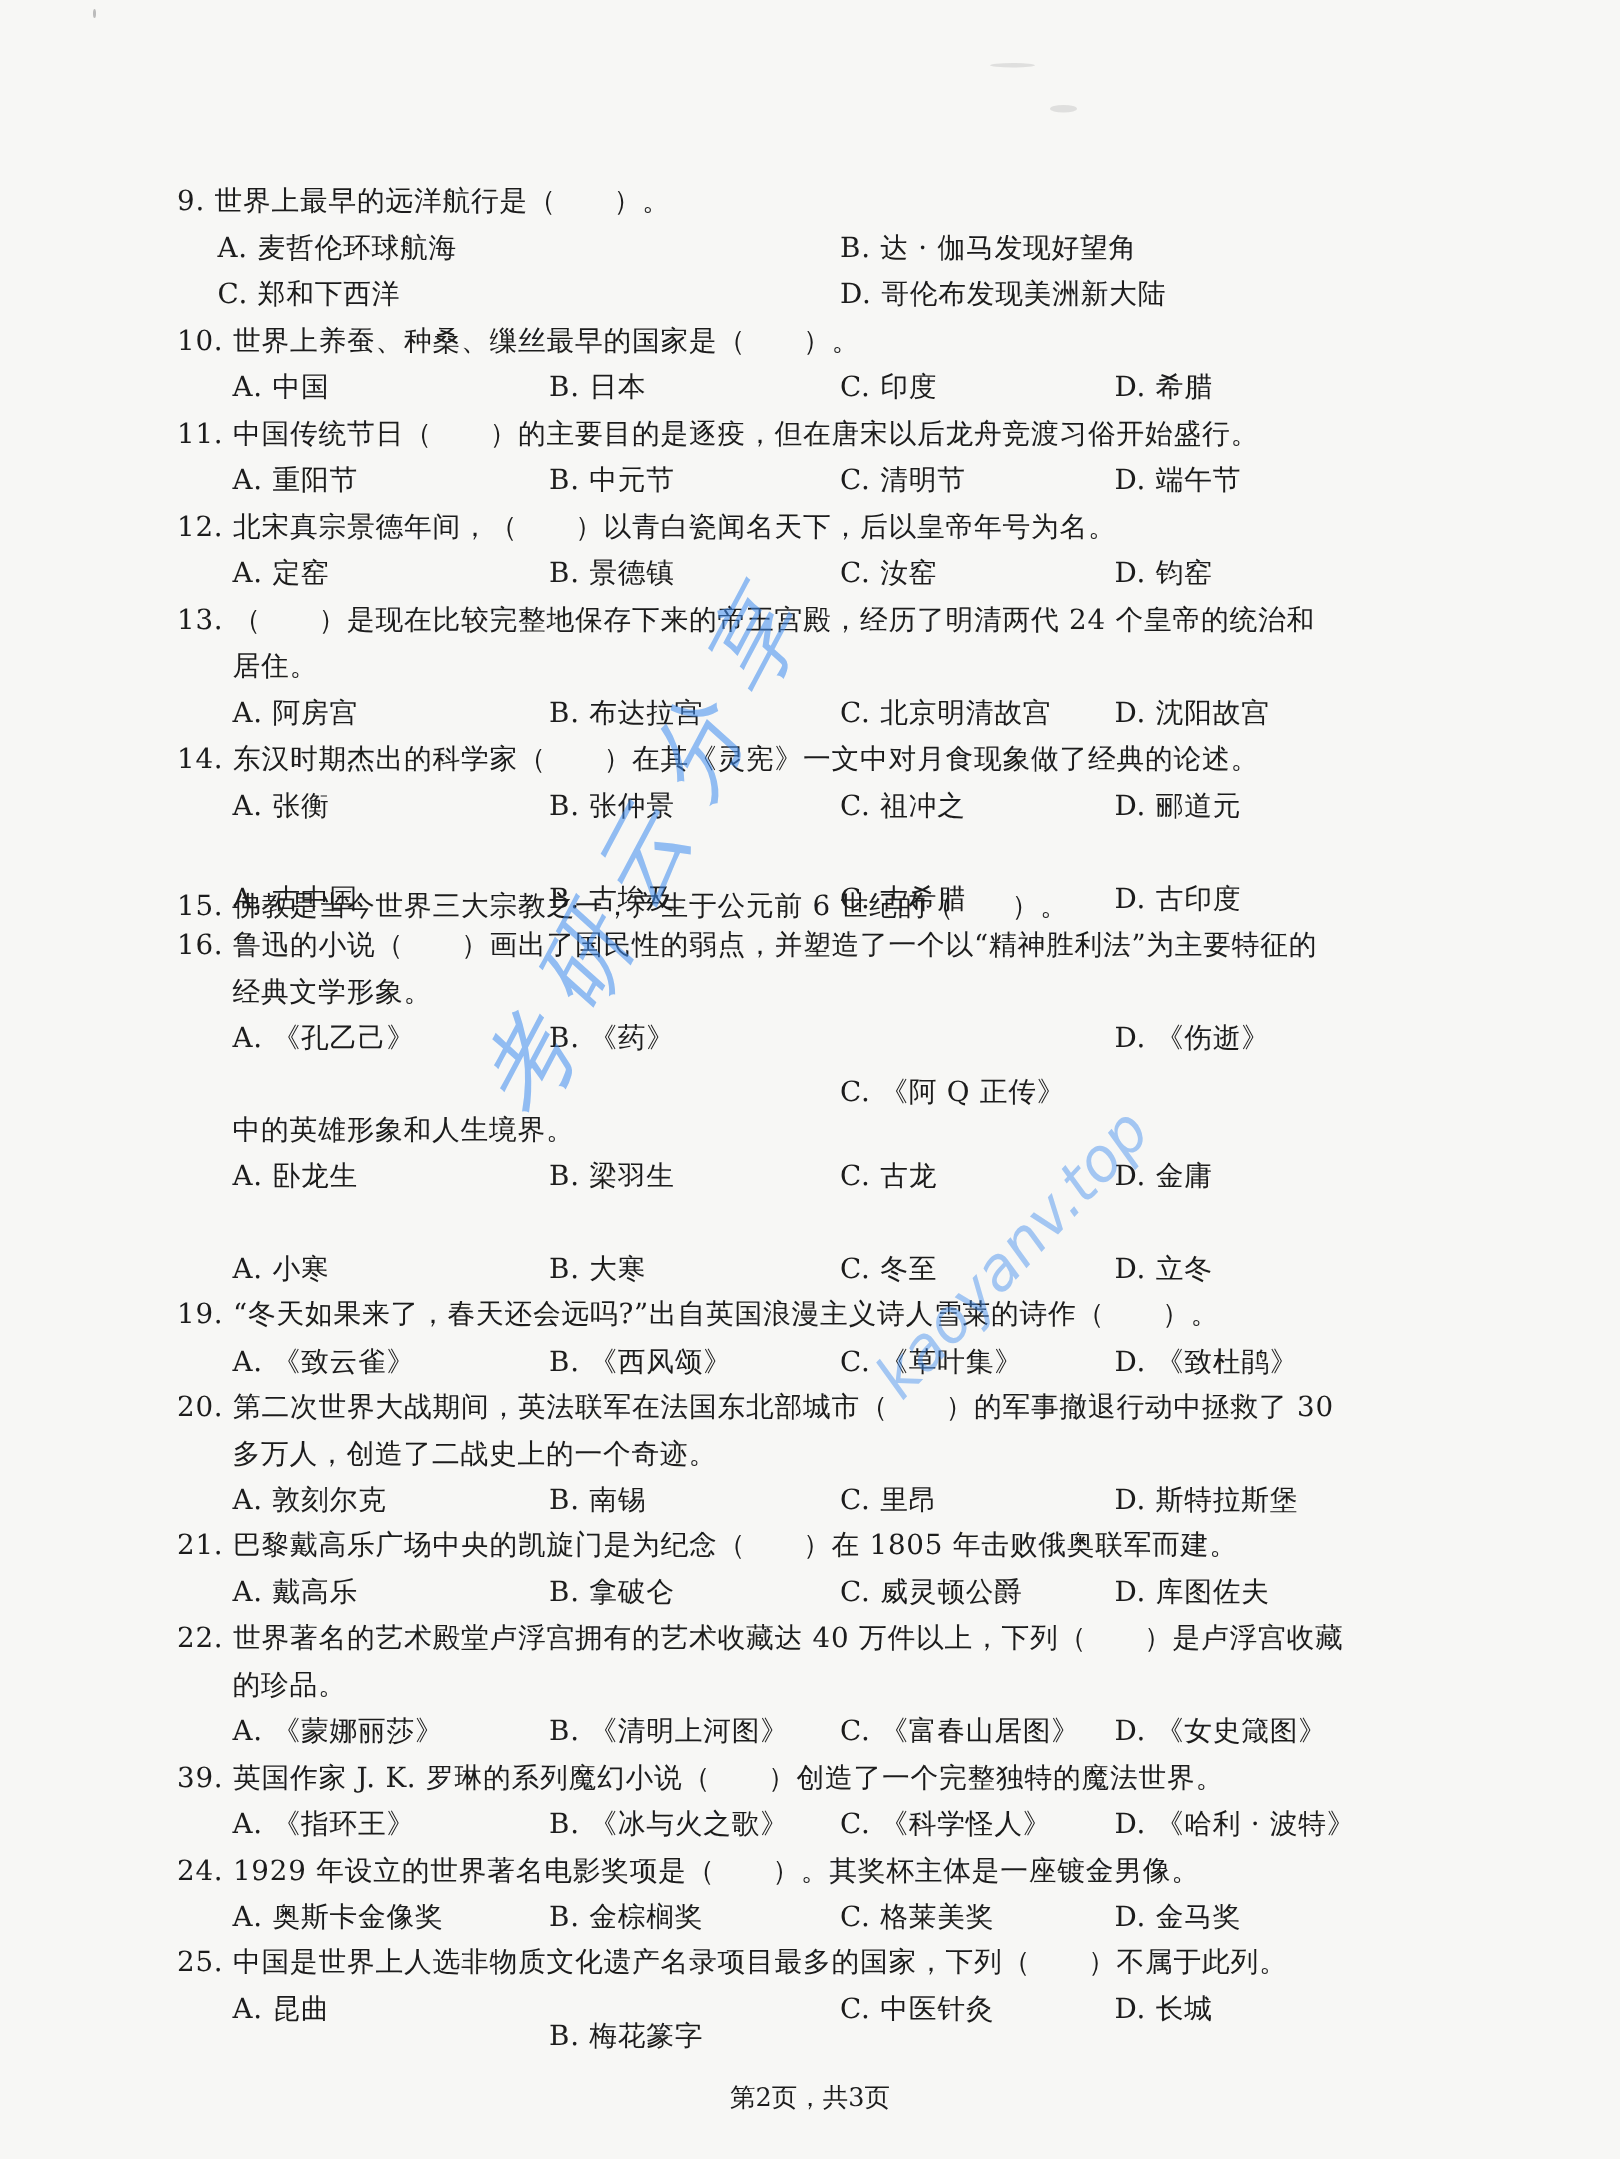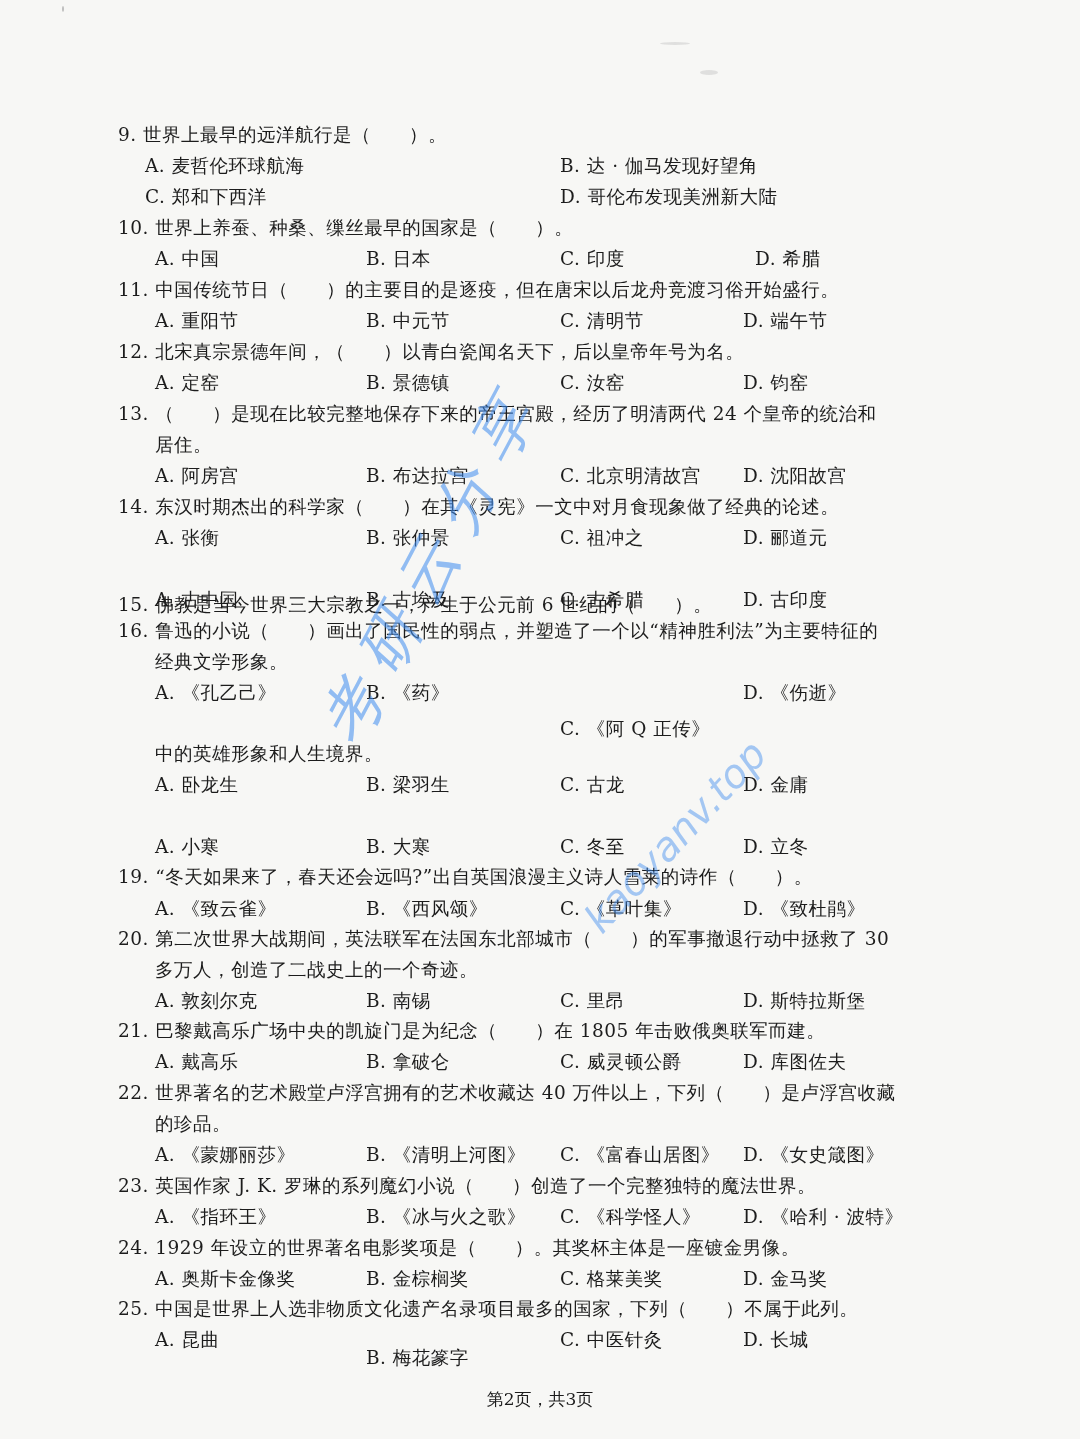--- a/index.html
+++ b/index.html
@@ -43,21 +43,21 @@
   <div class="line" style="left:118px;top:123px;">9. 世界上最早的远洋航行是（　　）。</div>
   <div class="opt" style="left:145px;top:154px;">A. 麦哲伦环球航海</div>
   <div class="opt" style="left:560px;top:154px;">B. 达 · 伽马发现好望角</div>
   <div class="opt" style="left:145px;top:185px;">C. 郑和下西洋</div>
   <div class="opt" style="left:560px;top:185px;">D. 哥伦布发现美洲新大陆</div>
 
   <div class="line" style="left:118px;top:216px;">10. 世界上养蚕、种桑、缫丝最早的国家是（　　）。</div>
   <div class="opt" style="left:155px;top:247px;">A. 中国</div>
   <div class="opt" style="left:366px;top:247px;">B. 日本</div>
   <div class="opt" style="left:560px;top:247px;">C. 印度</div>
-  <div class="opt" style="left:743px;top:247px;margin-left:12px;">D. 希腊</div>
+  <div class="opt" style="left:743px;top:247px;">D. 希腊</div>
 
   <div class="line" style="left:118px;top:278px;">11. 中国传统节日（　　）的主要目的是逐疫，但在唐宋以后龙舟竞渡习俗开始盛行。</div>
   <div class="opt" style="left:155px;top:309px;">A. 重阳节</div>
   <div class="opt" style="left:366px;top:309px;">B. 中元节</div>
   <div class="opt" style="left:560px;top:309px;">C. 清明节</div>
   <div class="opt" style="left:743px;top:309px;">D. 端午节</div>
 
   <div class="line" style="left:118px;top:340px;">12. 北宋真宗景德年间，（　　）以青白瓷闻名天下，后以皇帝年号为名。</div>
   <div class="opt" style="left:155px;top:371px;">A. 定窑</div>
   <div class="opt" style="left:366px;top:371px;">B. 景德镇</div>
@@ -120,21 +120,21 @@
   <div class="opt" style="left:560px;top:1050px;">C. 威灵顿公爵</div>
   <div class="opt" style="left:743px;top:1050px;">D. 库图佐夫</div>
 
   <div class="line" style="left:118px;top:1081px;">22. 世界著名的艺术殿堂卢浮宫拥有的艺术收藏达 40 万件以上，下列（　　）是卢浮宫收藏</div>
   <div class="line" style="left:155px;top:1112px;">的珍品。</div>
   <div class="opt" style="left:155px;top:1143px;">A. 《蒙娜丽莎》</div>
   <div class="opt" style="left:366px;top:1143px;">B. 《清明上河图》</div>
   <div class="opt" style="left:560px;top:1143px;">C. 《富春山居图》</div>
   <div class="opt" style="left:743px;top:1143px;">D. 《女史箴图》</div>
 
-  <div class="line" style="left:118px;top:1174px;">23. 英国作家 J. K. 罗琳的系列魔幻小说（　　）创造了一个完整独特的魔法世界。</div>
+  <div class="line" style="left:118px;top:1174px;">39. 英国作家 J. K. 罗琳的系列魔幻小说（　　）创造了一个完整独特的魔法世界。</div>
   <div class="opt" style="left:155px;top:1205px;">A. 《指环王》</div>
   <div class="opt" style="left:366px;top:1205px;">B. 《冰与火之歌》</div>
   <div class="opt" style="left:560px;top:1205px;">C. 《科学怪人》</div>
   <div class="opt" style="left:743px;top:1205px;">D. 《哈利 · 波特》</div>
 
   <div class="line" style="left:118px;top:1236px;">24. 1929 年设立的世界著名电影奖项是（　　）。其奖杯主体是一座镀金男像。</div>
   <div class="opt" style="left:155px;top:1267px;">A. 奥斯卡金像奖</div>
   <div class="opt" style="left:366px;top:1267px;">B. 金棕榈奖</div>
   <div class="opt" style="left:560px;top:1267px;">C. 格莱美奖</div>
   <div class="opt" style="left:743px;top:1267px;">D. 金马奖</div>

